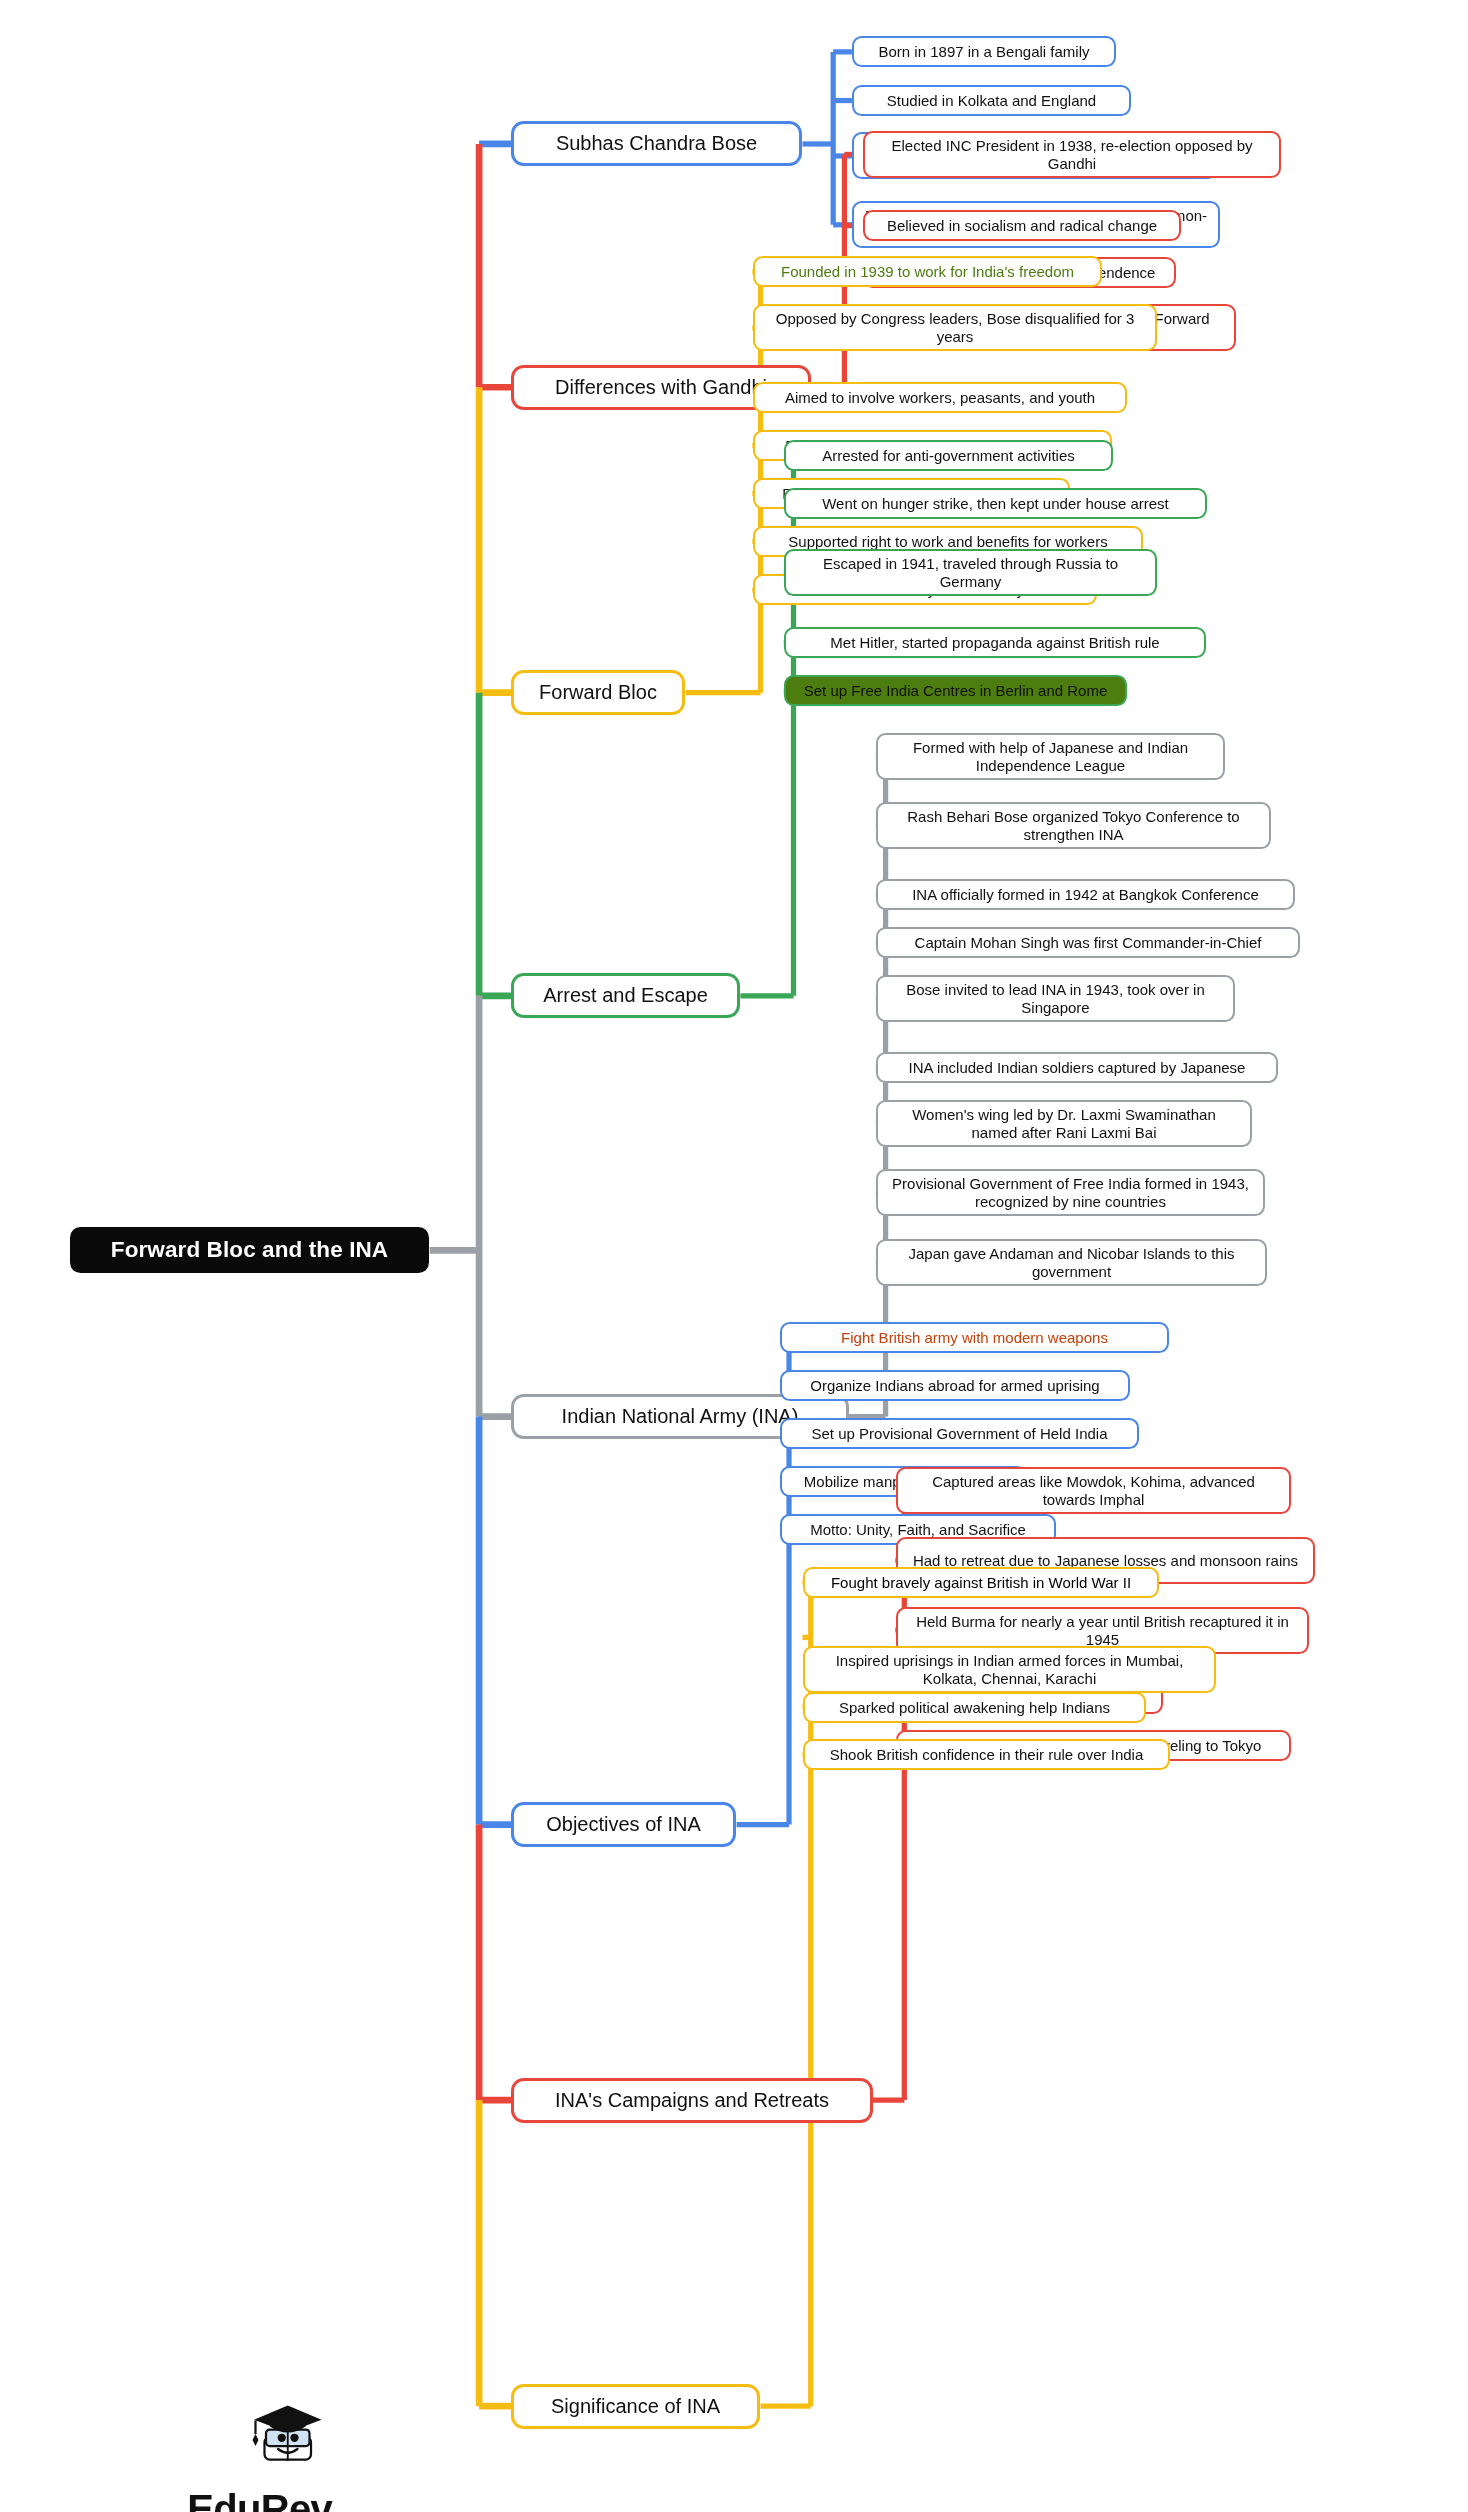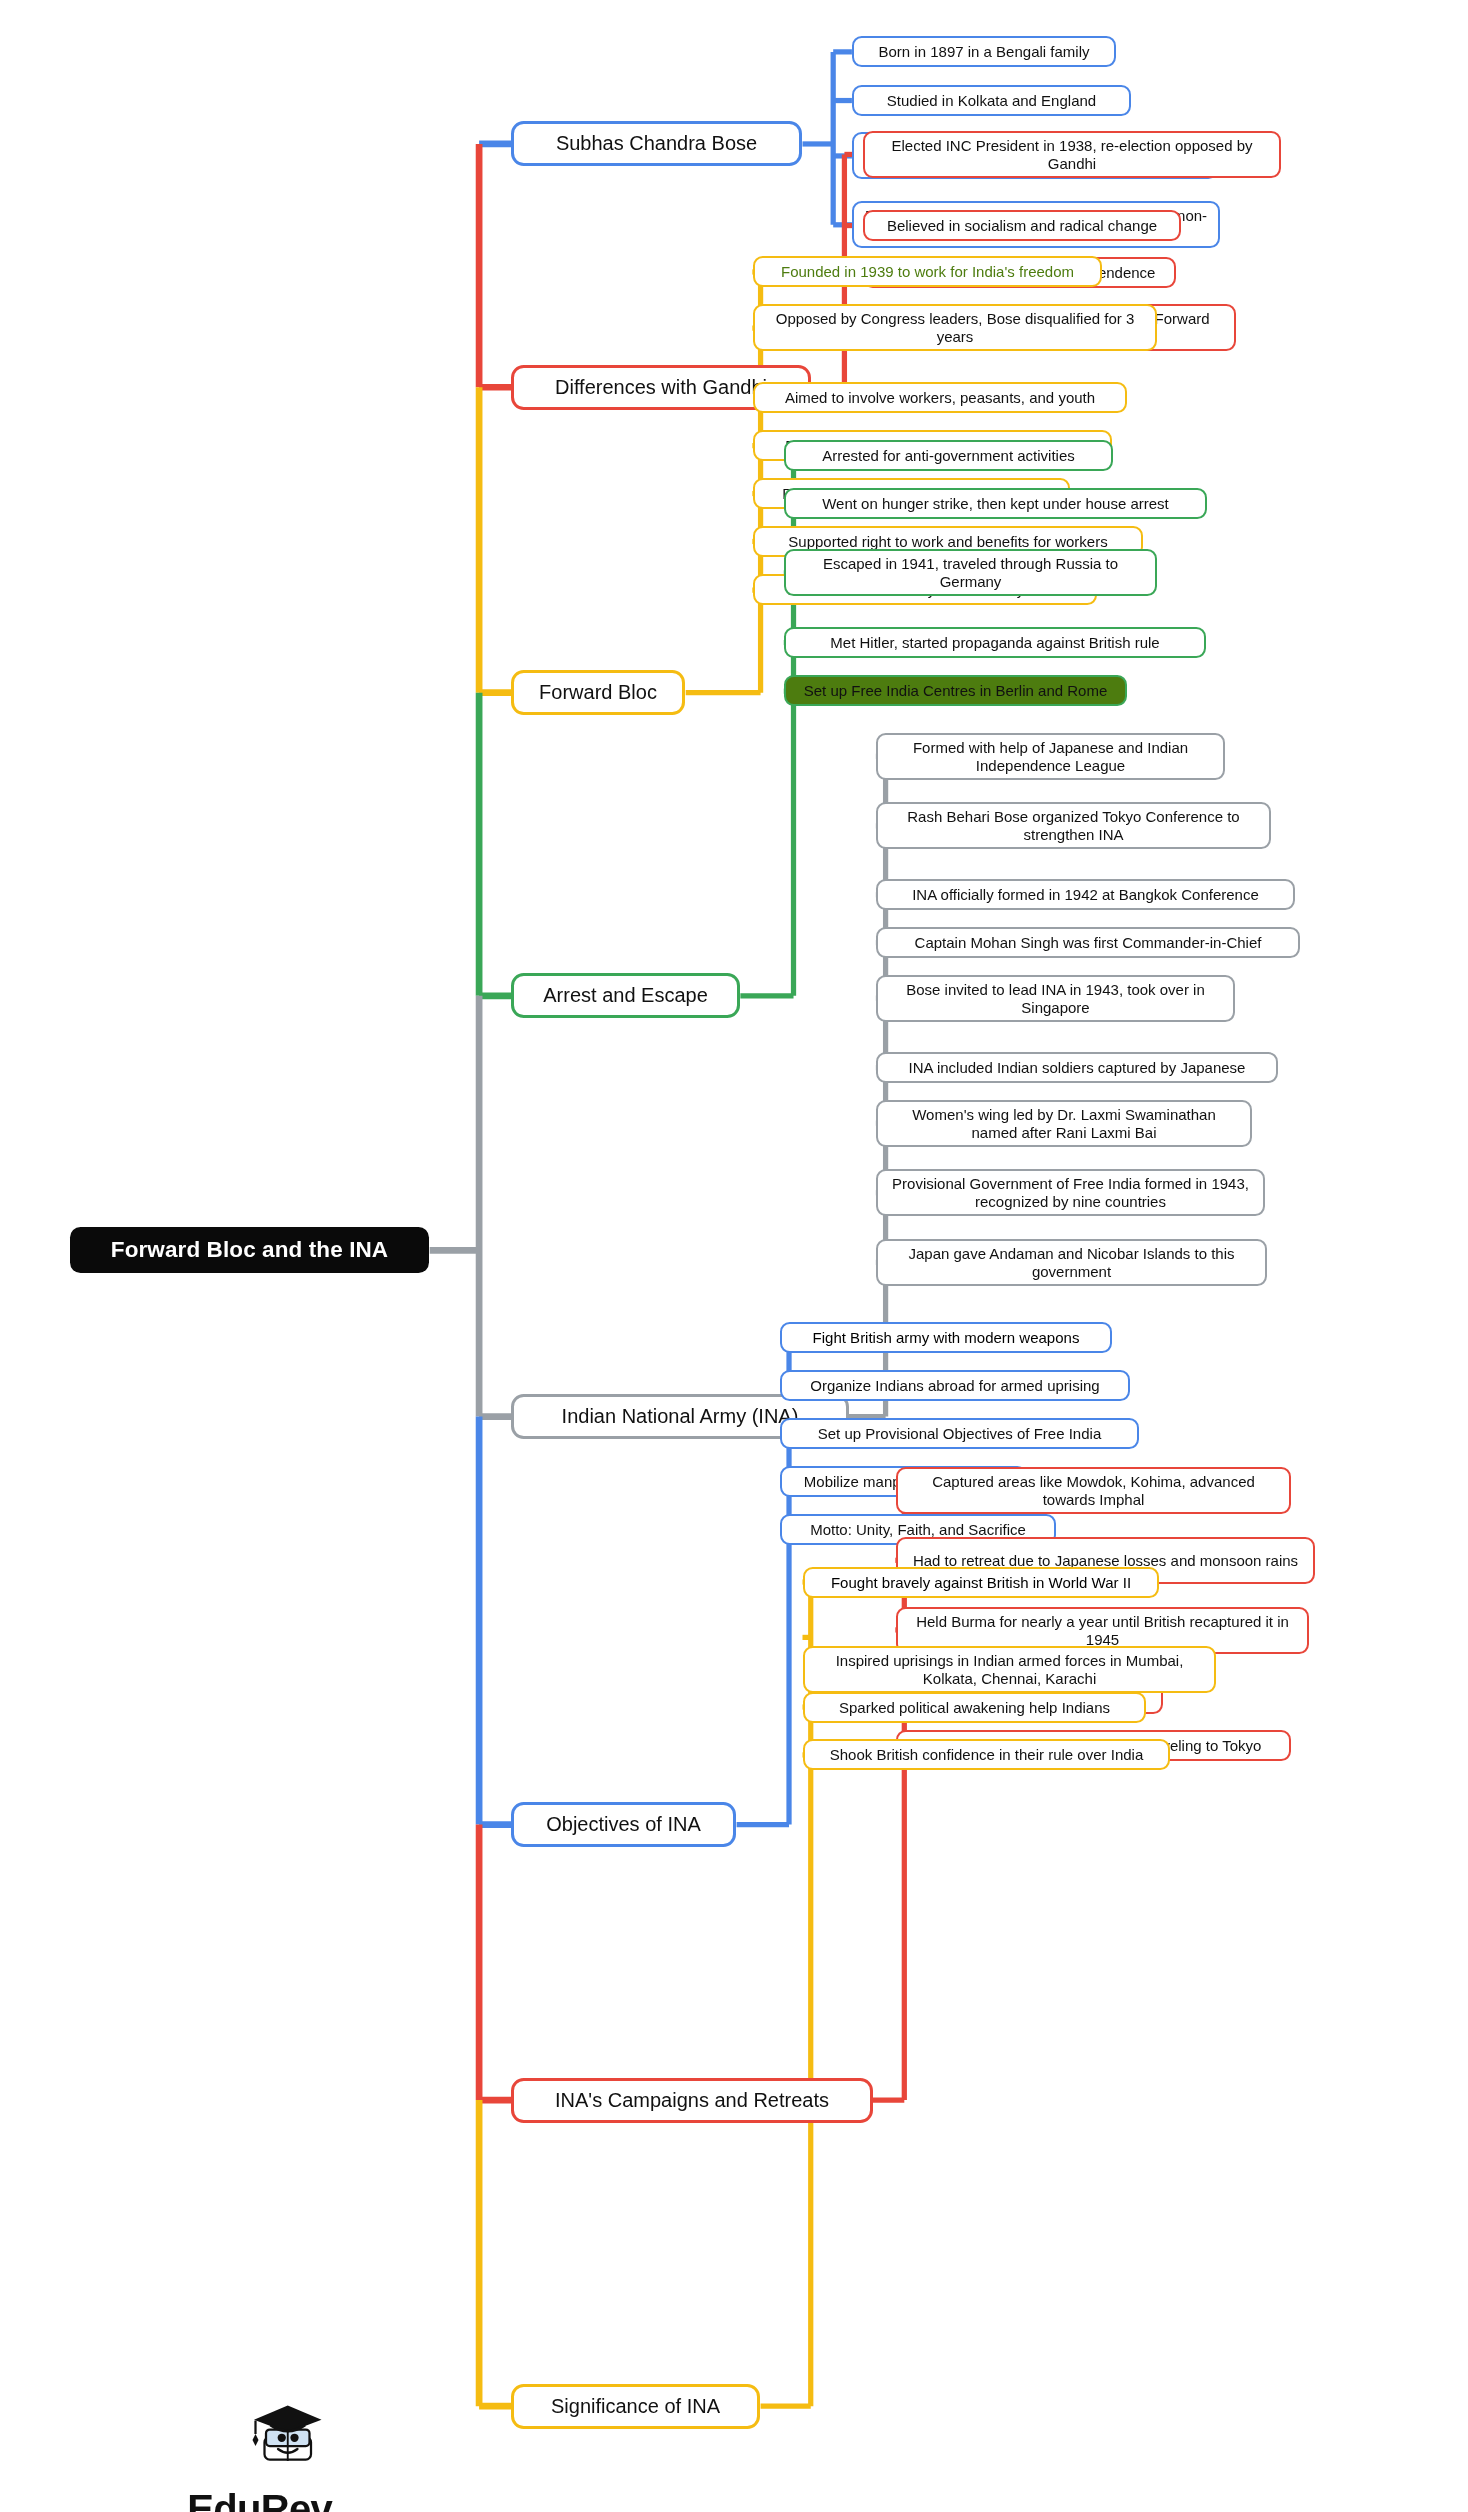--- a/index.html
+++ b/index.html
@@ -206,28 +206,28 @@
       </div>
       <div class="node leaf" style="left: 876px; top: 1169px; width: 389px; height: 47px; border-color: rgb(154, 160, 166); background: rgb(255, 255, 255); color: rgb(17, 17, 17);">
         <span>Provisional Government of Free India formed in 1943, recognized by nine countries</span>
       </div>
       <div class="node leaf" style="left: 876px; top: 1239px; width: 391px; height: 47px; border-color: rgb(154, 160, 166); background: rgb(255, 255, 255); color: rgb(17, 17, 17);">
         <span>Japan gave Andaman and Nicobar Islands to this government</span>
       </div>
       <div class="node branch" style="left: 511px; top: 1802px; width: 225px; height: 45px; border-color: rgb(74, 134, 232); background: rgb(255, 255, 255); color: rgb(17, 17, 17);">
         <span>Objectives of INA</span>
       </div>
-      <div class="node leaf" style="left: 780px; top: 1322px; width: 332px; height: 31px; border-color: rgb(74, 134, 232); background: rgb(255, 255, 255); color: #000000;">
+      <div class="node leaf" style="left: 780px; top: 1322px; width: 389px; height: 31px; border-color: rgb(74, 134, 232); background: rgb(255, 255, 255); color: #c2410c;">
         <span>Fight British army with modern weapons</span>
       </div>
       <div class="node leaf" style="left: 780px; top: 1370px; width: 350px; height: 31px; border-color: rgb(74, 134, 232); background: rgb(255, 255, 255); color: rgb(17, 17, 17);">
         <span>Organize Indians abroad for armed uprising</span>
       </div>
       <div class="node leaf" style="left: 780px; top: 1418px; width: 359px; height: 31px; border-color: rgb(74, 134, 232); background: rgb(255, 255, 255); color: rgb(17, 17, 17);">
-        <span>Set up Provisional Objectives of Free India</span>
+        <span>Set up Provisional Government of Held India</span>
       </div>
       <div class="node leaf" style="left: 780px; top: 1466px; width: 247px; height: 31px; border-color: rgb(74, 134, 232); background: rgb(255, 255, 255); color: rgb(17, 17, 17);">
         <span>Mobilize manpower and funds</span>
       </div>
       <div class="node leaf" style="left: 780px; top: 1514px; width: 276px; height: 31px; border-color: rgb(74, 134, 232); background: rgb(255, 255, 255); color: rgb(17, 17, 17);">
         <span>Motto: Unity, Faith, and Sacrifice</span>
       </div>
       <div class="node branch" style="left: 511px; top: 2078px; width: 362px; height: 45px; border-color: rgb(232, 70, 58); background: rgb(255, 255, 255); color: rgb(17, 17, 17);">
         <span>INA's Campaigns and Retreats</span>
       </div>

